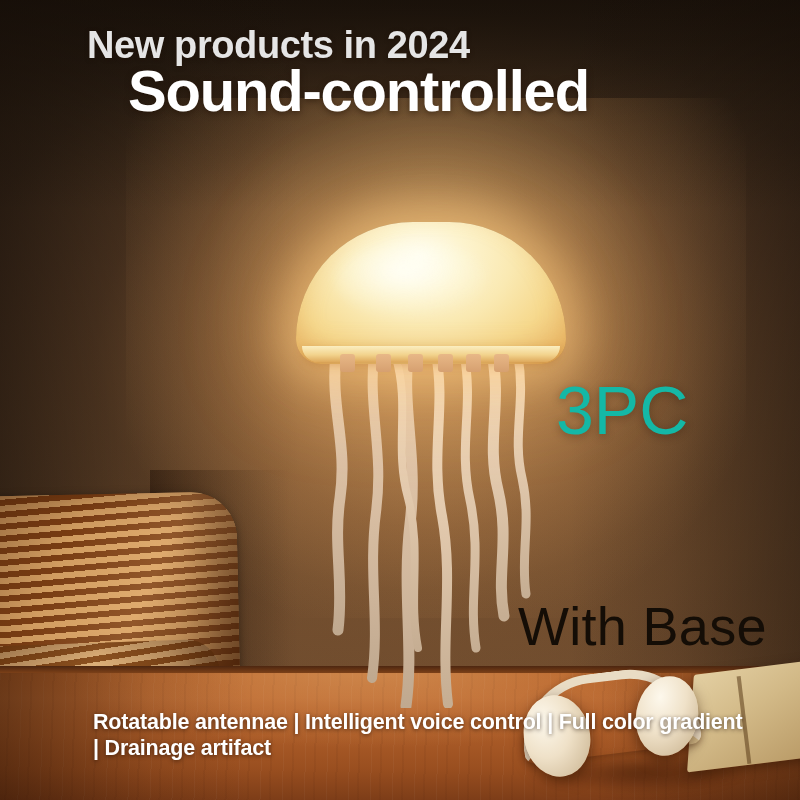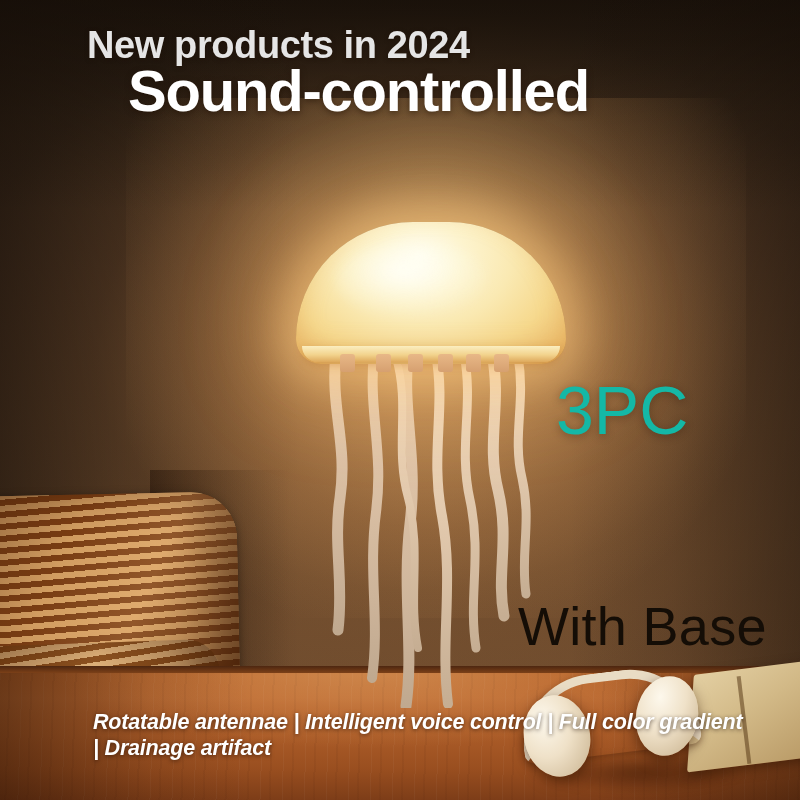--- a/index.html
+++ b/index.html
@@ -298,21 +298,20 @@
   .features {
     position: absolute;
     left: 93px; top: 709px;
     width: 660px;
     font-size: 21.5px;
     font-weight: bold;
     color: #ffffff;
     line-height: 1.22;
     letter-spacing: -0.2px;
     text-shadow: 0 1px 4px rgba(25,10,2,0.6);
-    font-style: italic;
   }
 </style>
 </head>
 <body>
 
 <div id="scene">
 
   <div class="wall"></div>
   <div class="wall-top-shade"></div>
   <div class="wall-left-shade"></div>

